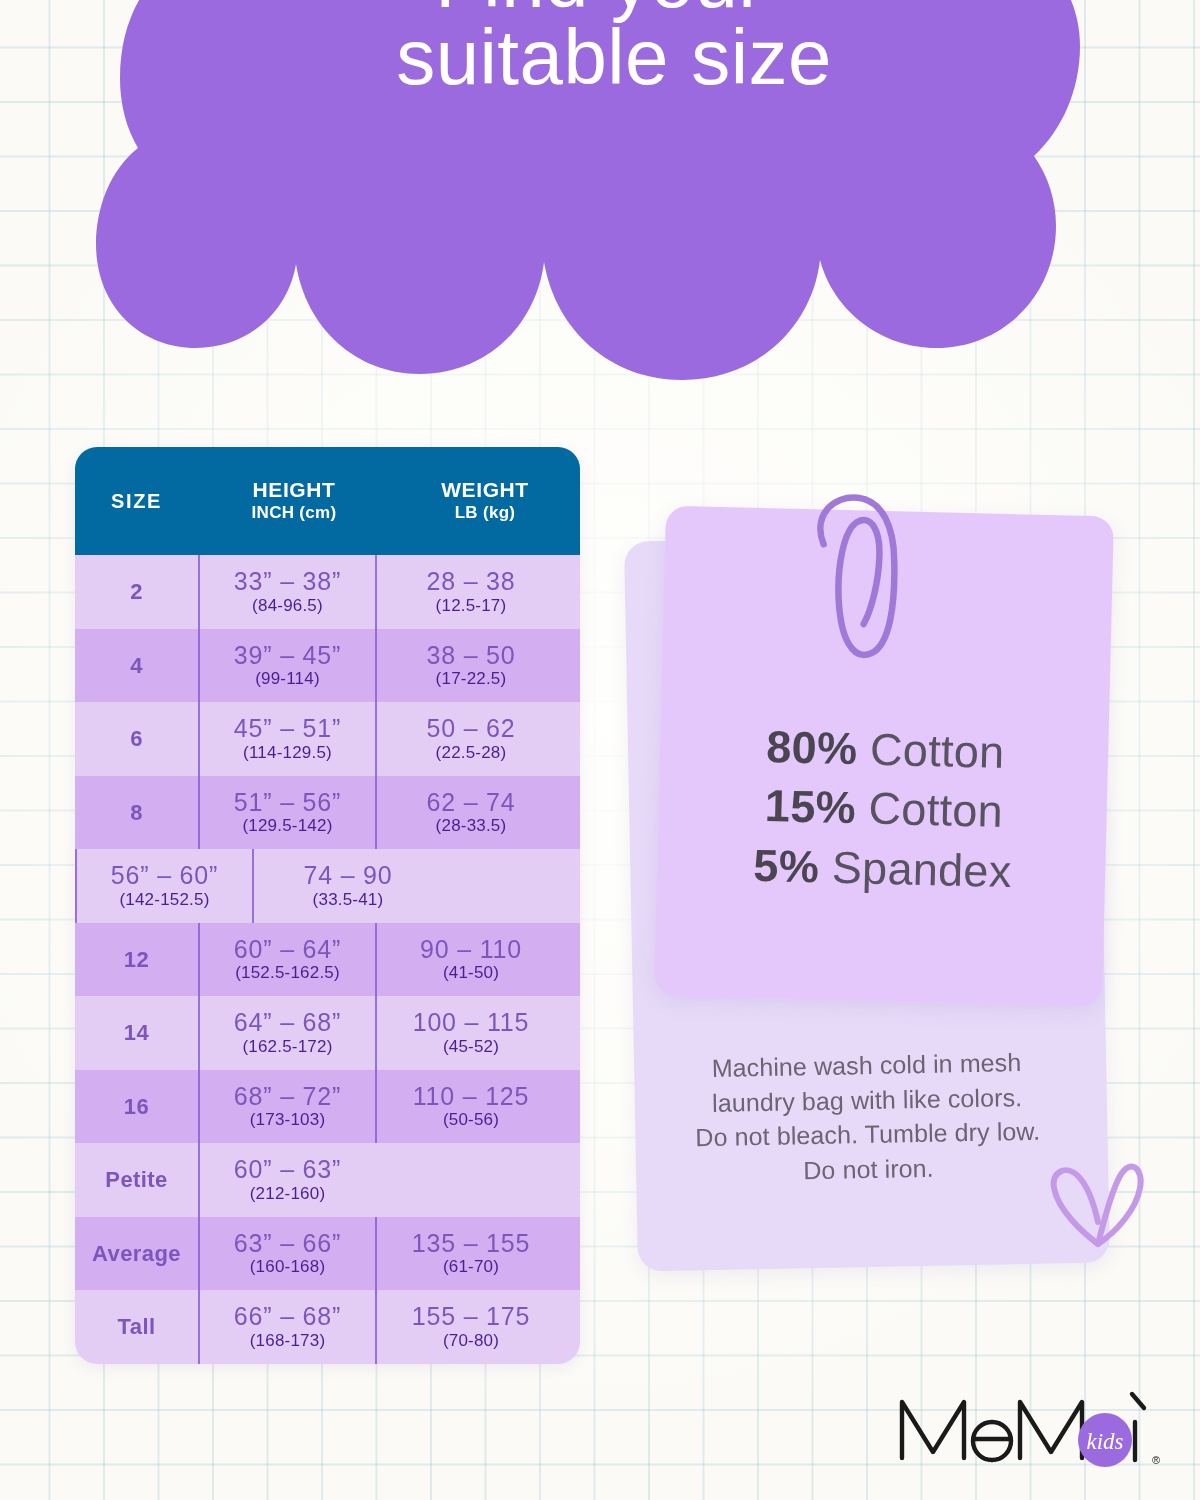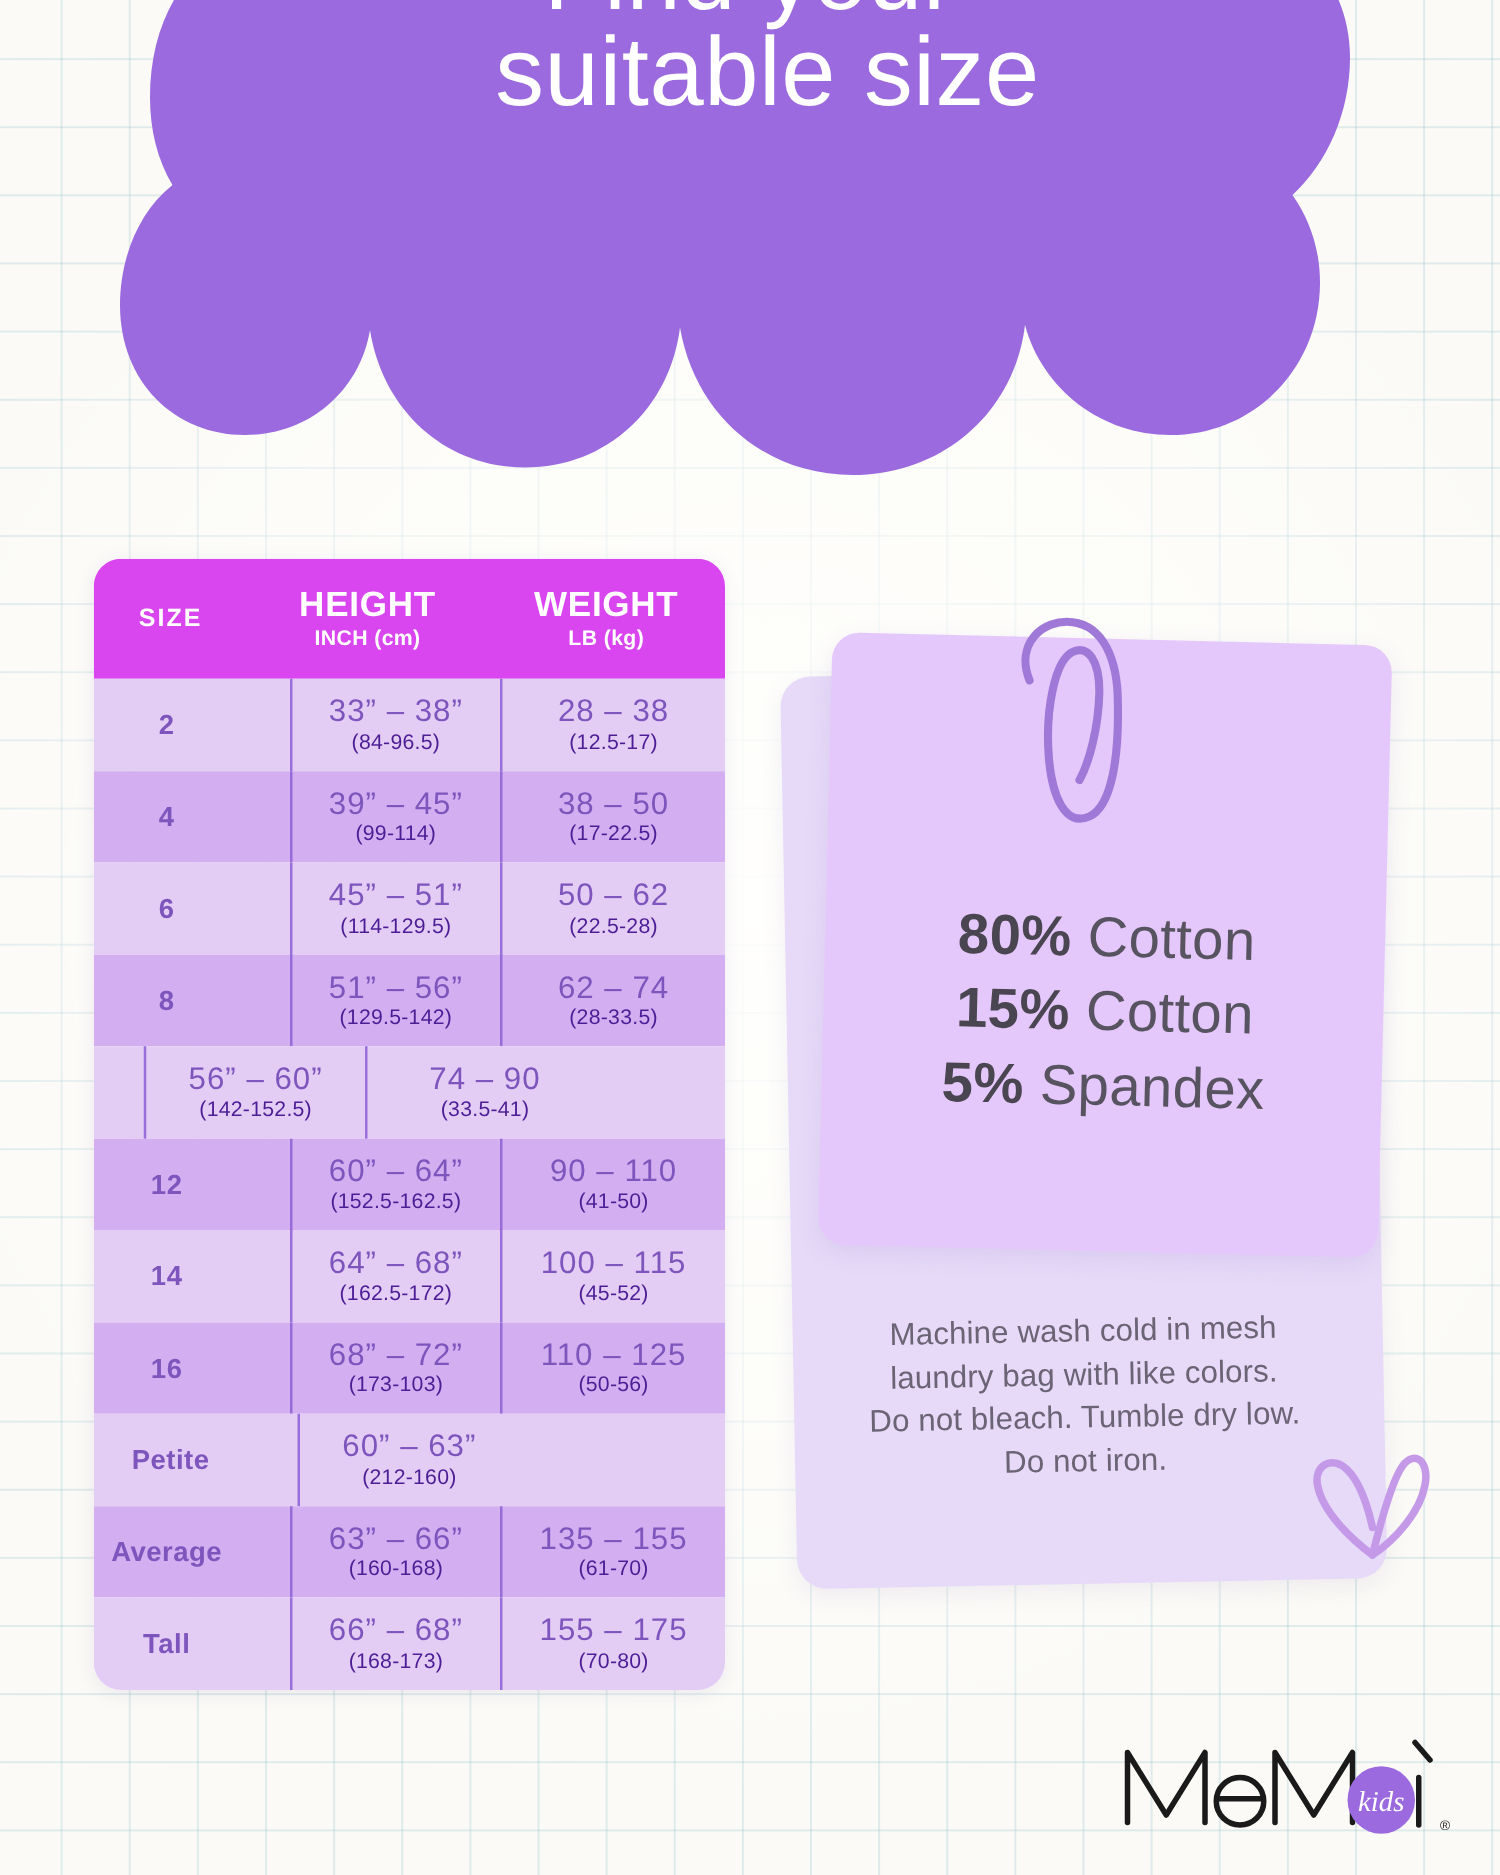--- a/index.html
+++ b/index.html
@@ -39,41 +39,41 @@
   #cloud-title .l2 { display:block;padding-left:28px; }
 
   
   #size-table {
     position:absolute; left:75px; top:447px;
     width:505px;
     border-radius:22px;
     overflow:hidden;
     box-shadow:0 3px 14px rgba(120,80,170,0.10);
   }
-  .thead { display:flex; background:#d946ef; height:96px; }
+  .thead { display:flex; background:#0369a1; height:108px; }
   .thead .th {
     display:flex; flex-direction:column; align-items:center; justify-content:center;
     color:#fff;
   }
   .th-size   { width:123px; }
   .th-height { width:192px; }
   .th-weight { width:190px; }
-  .th-main { font-size:28px; font-weight:bold; letter-spacing:0.6px; line-height:1.05; }
+  .th-main { font-size:21px; font-weight:bold; letter-spacing:0.6px; line-height:1.05; }
   .th-sub  { font-size:17px; font-weight:bold; letter-spacing:0.3px; margin-top:2px; }
   .th-size .th-main { font-size:20px; letter-spacing:1.6px; }
 
   .trow { display:flex; height:73.5px; position:relative; }
   .trow.odd  { background:#e3cdf5; }
   .trow.even { background:#d3aef0; }
   .trow .td {
     display:flex; flex-direction:column; align-items:center; justify-content:center;
     color:#7d55bc;
   }
   .td-size   { width:123px; }
-  .td-height { width:177px; border-left:2px solid rgba(140,95,212,0.85);margin-left:40px; }
+  .td-height { width:177px; border-left:2px solid rgba(140,95,212,0.85); }
   .td-weight { width:190px; border-left:2px solid rgba(140,95,212,0.85); }
   .td-size .v-main { font-size:22px; font-weight:bold; letter-spacing:0.4px; }
   .v-main { font-size:25px; font-weight:500; letter-spacing:0.8px; line-height:1.06; }
   .v-sub  { font-size:17px; font-weight:400; letter-spacing:0.2px; margin-top:1px; color:#4c1d95; }
 
   
   #card-back {
     position:absolute; left:631px; top:537px;
     width:472px; height:730px;
     background:#e6daf8;

